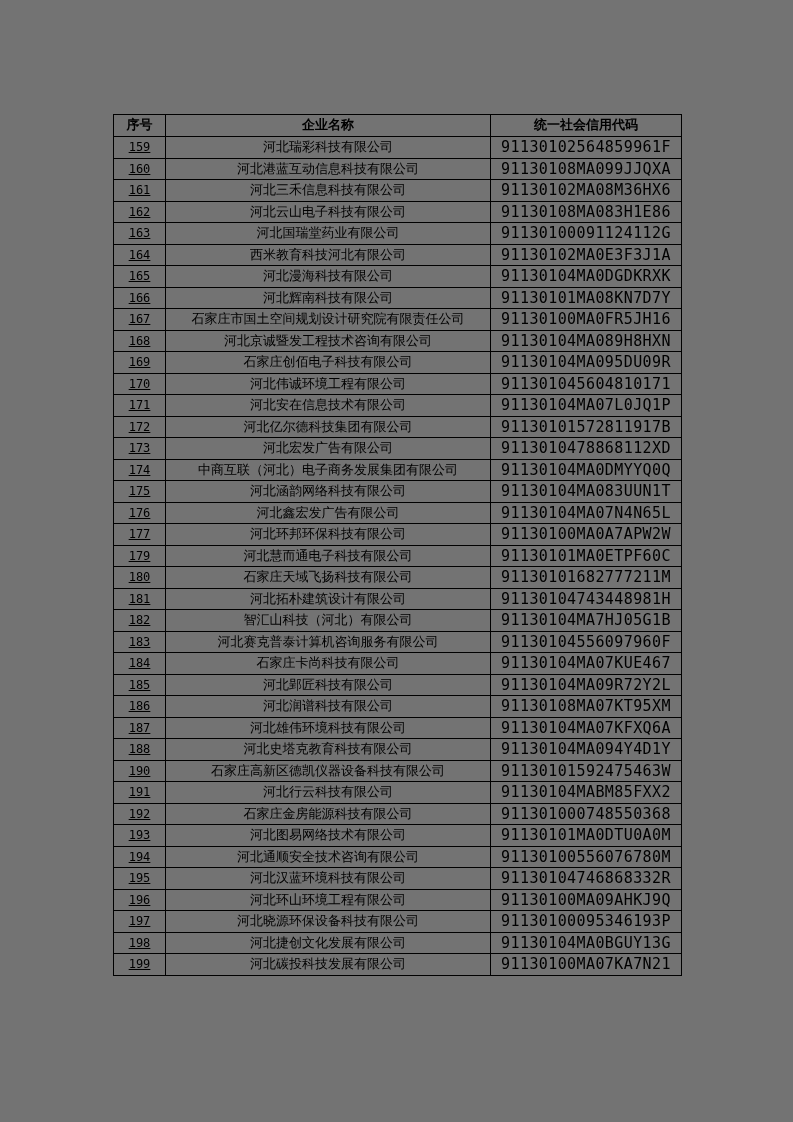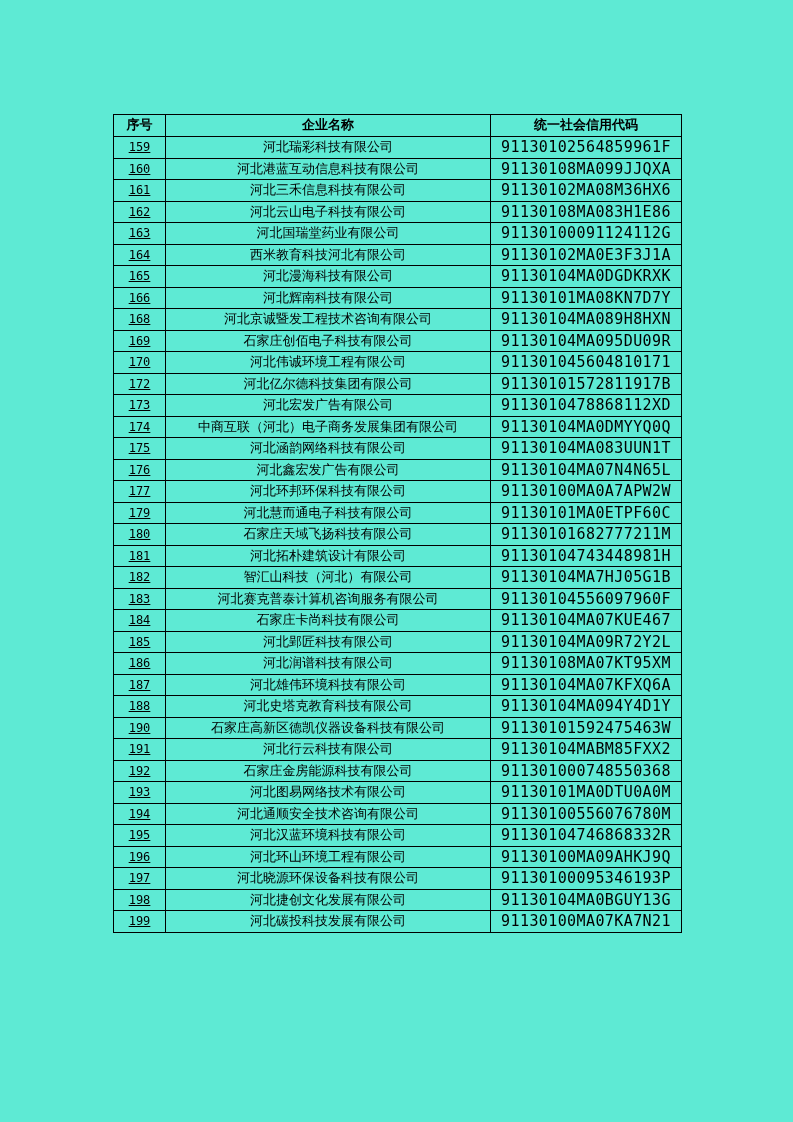--- a/index.html
+++ b/index.html
@@ -4,21 +4,21 @@
 <style>
   html, body {
     margin: 0;
     padding: 0;
     background: #ffffff;
   }
   .page {
     position: relative;
     width: 793px;
     height: 1122px;
-    background: #5eead4;
+    background: #737373;
     overflow: hidden;
     font-family: "DejaVu Sans", "Liberation Sans", sans-serif;
     color: #000000;
   }
   table.company-table {
     position: absolute;
     left: 113px;
     top: 114px;
     width: 568px;
     border-collapse: collapse;
@@ -111,33 +111,43 @@
           <td class="cell-index">165</td>
           <td class="cell-name">河北漫海科技有限公司</td>
           <td class="cell-code">91130104MA0DGDKRXK</td>
         </tr>
         <tr>
           <td class="cell-index">166</td>
           <td class="cell-name">河北辉南科技有限公司</td>
           <td class="cell-code">91130101MA08KN7D7Y</td>
         </tr>
         <tr>
+          <td class="cell-index">167</td>
+          <td class="cell-name">石家庄市国土空间规划设计研究院有限责任公司</td>
+          <td class="cell-code">91130100MA0FR5JH16</td>
+        </tr>
+        <tr>
           <td class="cell-index">168</td>
           <td class="cell-name">河北京诚暨发工程技术咨询有限公司</td>
           <td class="cell-code">91130104MA089H8HXN</td>
         </tr>
         <tr>
           <td class="cell-index">169</td>
           <td class="cell-name">石家庄创佰电子科技有限公司</td>
           <td class="cell-code">91130104MA095DU09R</td>
         </tr>
         <tr>
           <td class="cell-index">170</td>
           <td class="cell-name">河北伟诚环境工程有限公司</td>
           <td class="cell-code">911301045604810171</td>
+        </tr>
+        <tr>
+          <td class="cell-index">171</td>
+          <td class="cell-name">河北安在信息技术有限公司</td>
+          <td class="cell-code">91130104MA07L0JQ1P</td>
         </tr>
         <tr>
           <td class="cell-index">172</td>
           <td class="cell-name">河北亿尔德科技集团有限公司</td>
           <td class="cell-code">91130101572811917B</td>
         </tr>
         <tr>
           <td class="cell-index">173</td>
           <td class="cell-name">河北宏发广告有限公司</td>
           <td class="cell-code">9113010478868112XD</td>

